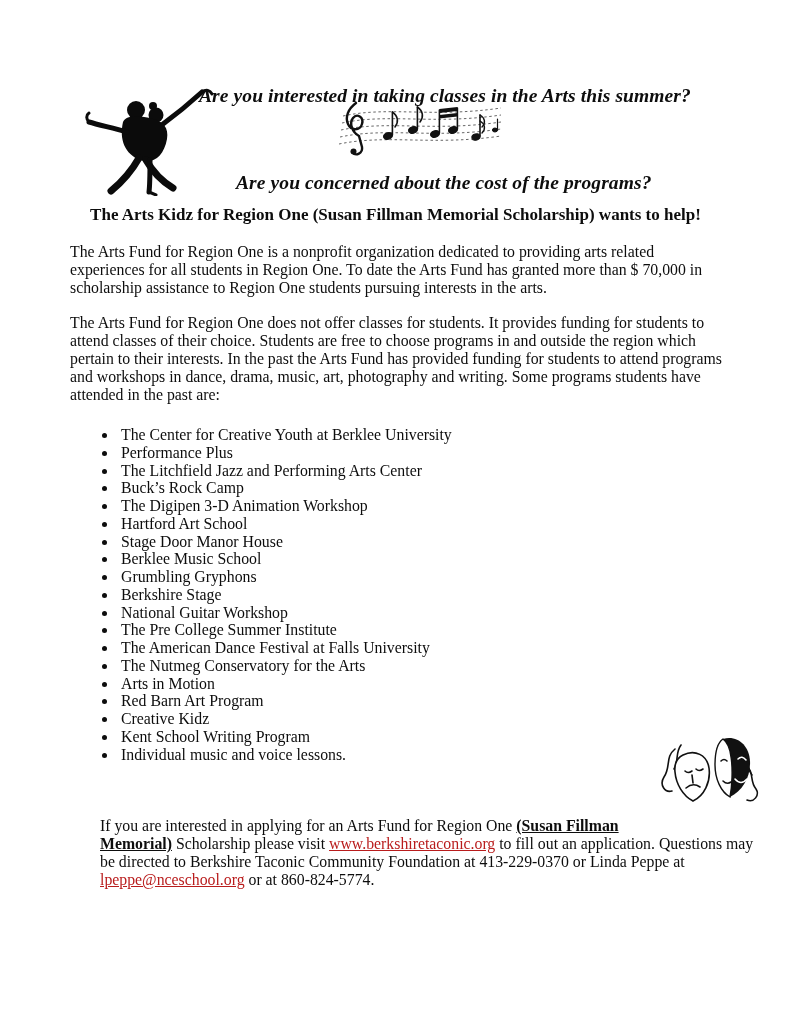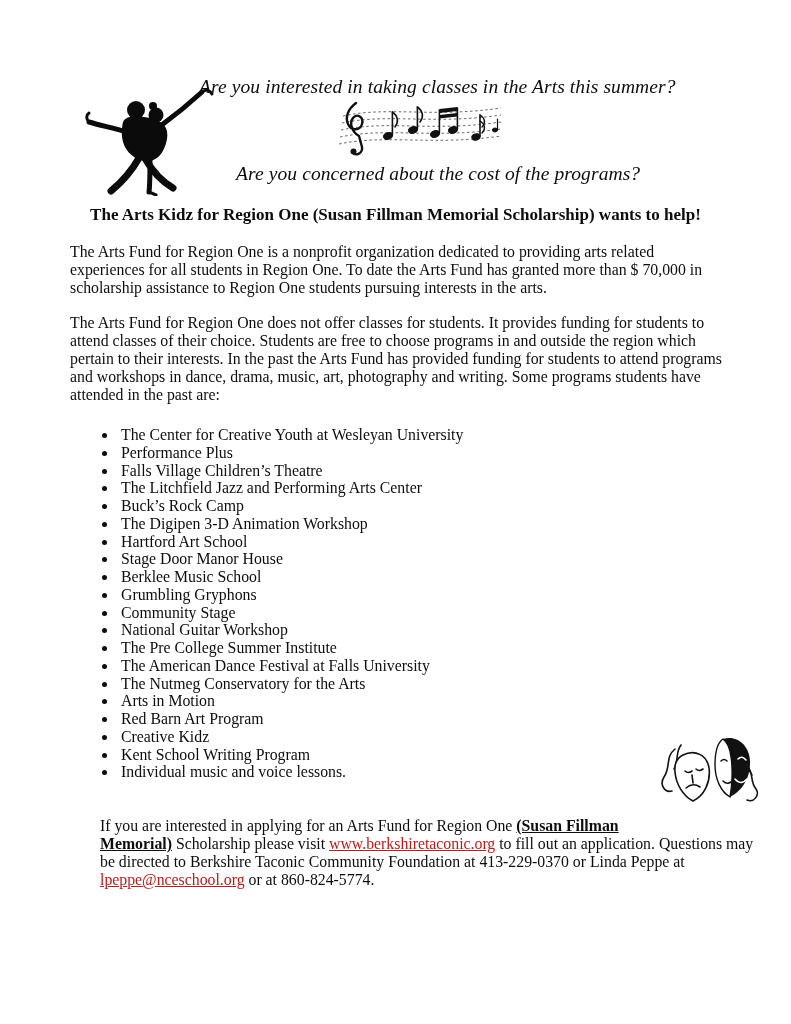--- a/index.html
+++ b/index.html
@@ -3,22 +3,22 @@
 <meta charset="utf-8">
 <style>
   * { margin:0; padding:0; box-sizing:border-box; }
   html,body { background:#ffffff; }
   .page {
     position:relative; width:791px; height:1024px; background:#ffffff;
     color:#0d0d0d; font-family:"Liberation Serif","DejaVu Serif",serif;
     overflow:hidden; margin:0 auto;
   }
   .q-heading {
-    position:absolute; font-weight:normal; font-style:italic;
-    font-size:19.5px; white-space:nowrap; letter-spacing:0.1px;
+    position:absolute; font-weight:bold; font-style:italic;
+    font-size:19.5px; white-space:nowrap; letter-spacing:0.1px;margin-top:9px;
   }
   #question1 { left:199px; top:76px; }
   #question2 { left:236px; top:163px; }
   .subheading {
     position:absolute; left:0; top:205px; width:791px; text-align:center;
     font-weight:bold; font-size:17px;
   }
   .para {
     position:absolute; left:70px; width:658px;
     font-size:15.8px; line-height:17.9px; text-align:left;
@@ -135,31 +135,30 @@
   </svg>
 
   <div id="question1" class="q-heading">Are you interested in taking classes in the Arts this summer?</div>
   <div id="question2" class="q-heading">Are you concerned about the cost of the programs?</div>
   <div class="subheading">The Arts Kidz for Region One (Susan Fillman Memorial Scholarship) wants to help!</div>
 
   <p id="para-intro" class="para">The Arts Fund for Region One is a nonprofit organization dedicated to providing arts related experiences for all students in Region One. To date the Arts Fund has granted more than $ 70,000 in scholarship assistance to Region One students pursuing interests in the arts.</p>
   <p id="para-detail" class="para">The Arts Fund for Region One does not offer classes for students. It provides funding for students to attend classes of their choice. Students are free to choose programs in and outside the region which pertain to their interests. In the past the Arts Fund has provided funding for students to attend programs and workshops in dance, drama, music, art, photography and writing. Some programs students have attended in the past are:</p>
 
   <ul class="programs">
-    <li>The Center for Creative Youth at Wesleyan University</li>
+    <li>The Center for Creative Youth at Berklee University</li>
     <li>Performance Plus</li>
-    <li>Falls Village Children’s Theatre</li>
     <li>The Litchfield Jazz and Performing Arts Center</li>
     <li>Buck’s Rock Camp</li>
     <li>The Digipen 3-D Animation Workshop</li>
     <li>Hartford Art School</li>
     <li>Stage Door Manor House</li>
     <li>Berklee Music School</li>
     <li>Grumbling Gryphons</li>
-    <li>Community Stage</li>
+    <li>Berkshire Stage</li>
     <li>National Guitar Workshop</li>
     <li>The Pre College Summer Institute</li>
     <li>The American Dance Festival at Falls University</li>
     <li>The Nutmeg Conservatory for the Arts</li>
     <li>Arts in Motion</li>
     <li>Red Barn Art Program</li>
     <li>Creative Kidz</li>
     <li>Kent School Writing Program</li>
     <li>Individual music and voice lessons.</li>
   </ul>

